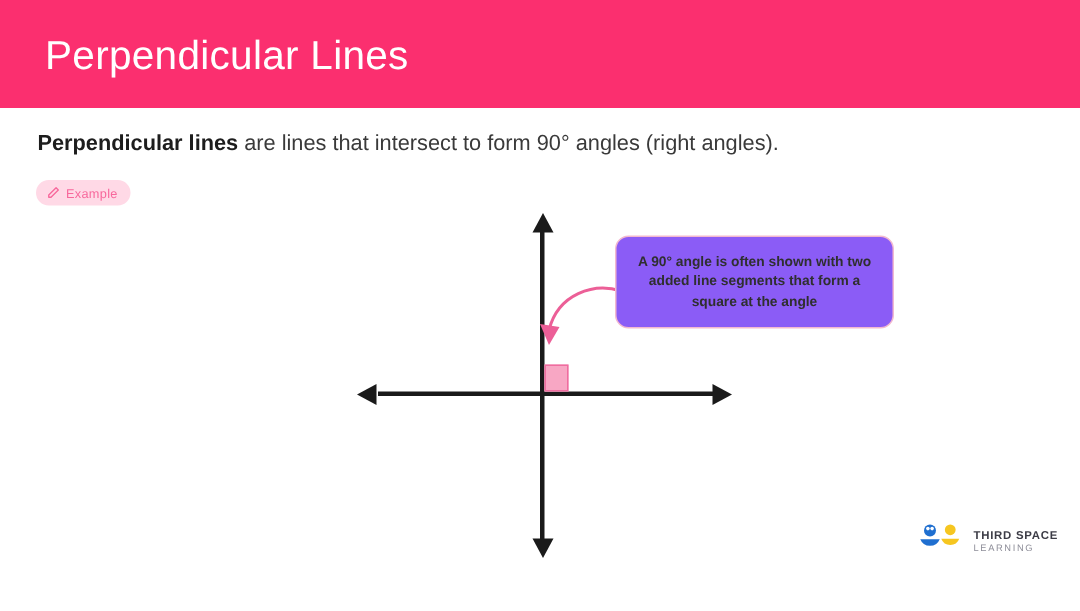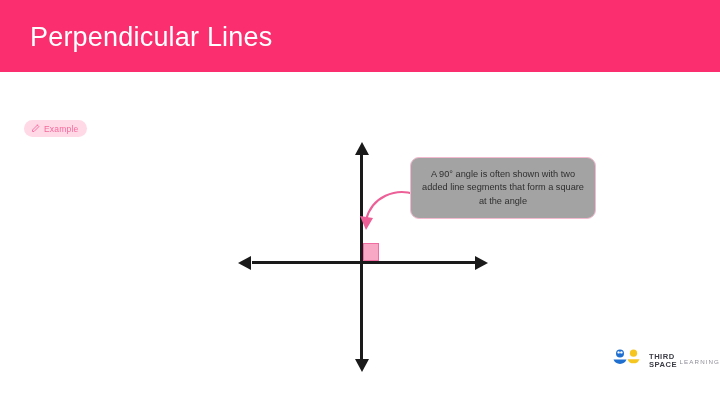--- a/index.html
+++ b/index.html
@@ -154,25 +154,26 @@
 
   
   #callout-box {
     position: absolute;
     left: 410px;
     top: 157px;
     width: 186px;
     height: 62px;
     border: 1.2px solid #f3b9cf;
     border-radius: 9px;
-    background: #a3a3a3;
+    background: #8b5cf6;
     box-sizing: border-box;
     display: flex;
     align-items: center;
     justify-content: center;
+    font-weight: bold;
   }
   #callout-text {
     font-size: 9.2px;
     color: #2f2f2f;
     line-height: 13.5px;
     text-align: center;
     padding: 0 8px;
   }
   #callout-arrow {
     position: absolute;
@@ -187,22 +188,22 @@
   #logo {
     position: absolute;
     left: 612px;
     top: 348px;
     display: flex;
     align-items: center;
     gap: 7px;
   }
   #logo-text {
     display: flex;
+    flex-direction: column;
     line-height: 1;
-    align-items: center;
   }
   #logo-primary {
     font-size: 7.6px;
     font-weight: bold;
     color: #3c3c46;
     letter-spacing: 0.5px;
   }
   #logo-secondary {
     font-size: 6.2px;
     font-weight: normal;
@@ -213,20 +214,23 @@
 </style>
 </head>
 <body>
 
 <div id="slide">
 
   <div id="header-bar">
     <div id="header-title">Perpendicular Lines</div>
   </div>
 
+  <div id="definition">
+    <span class="strong">Perpendicular lines</span><span> are lines that intersect to form 90° angles (right angles).</span>
+  </div>
 
   <div id="example-badge">
     <span>
       <svg class="pencil-ico" width="9" height="9" viewBox="0 0 24 24" fill="none" stroke="#f8689c" stroke-width="2.4" stroke-linecap="round" stroke-linejoin="round">
         <path d="M17 3l4 4L8 20H4v-4L17 3z"></path>
       </svg>
     </span>
     <span class="badge-label">Example</span>
   </div>
 

